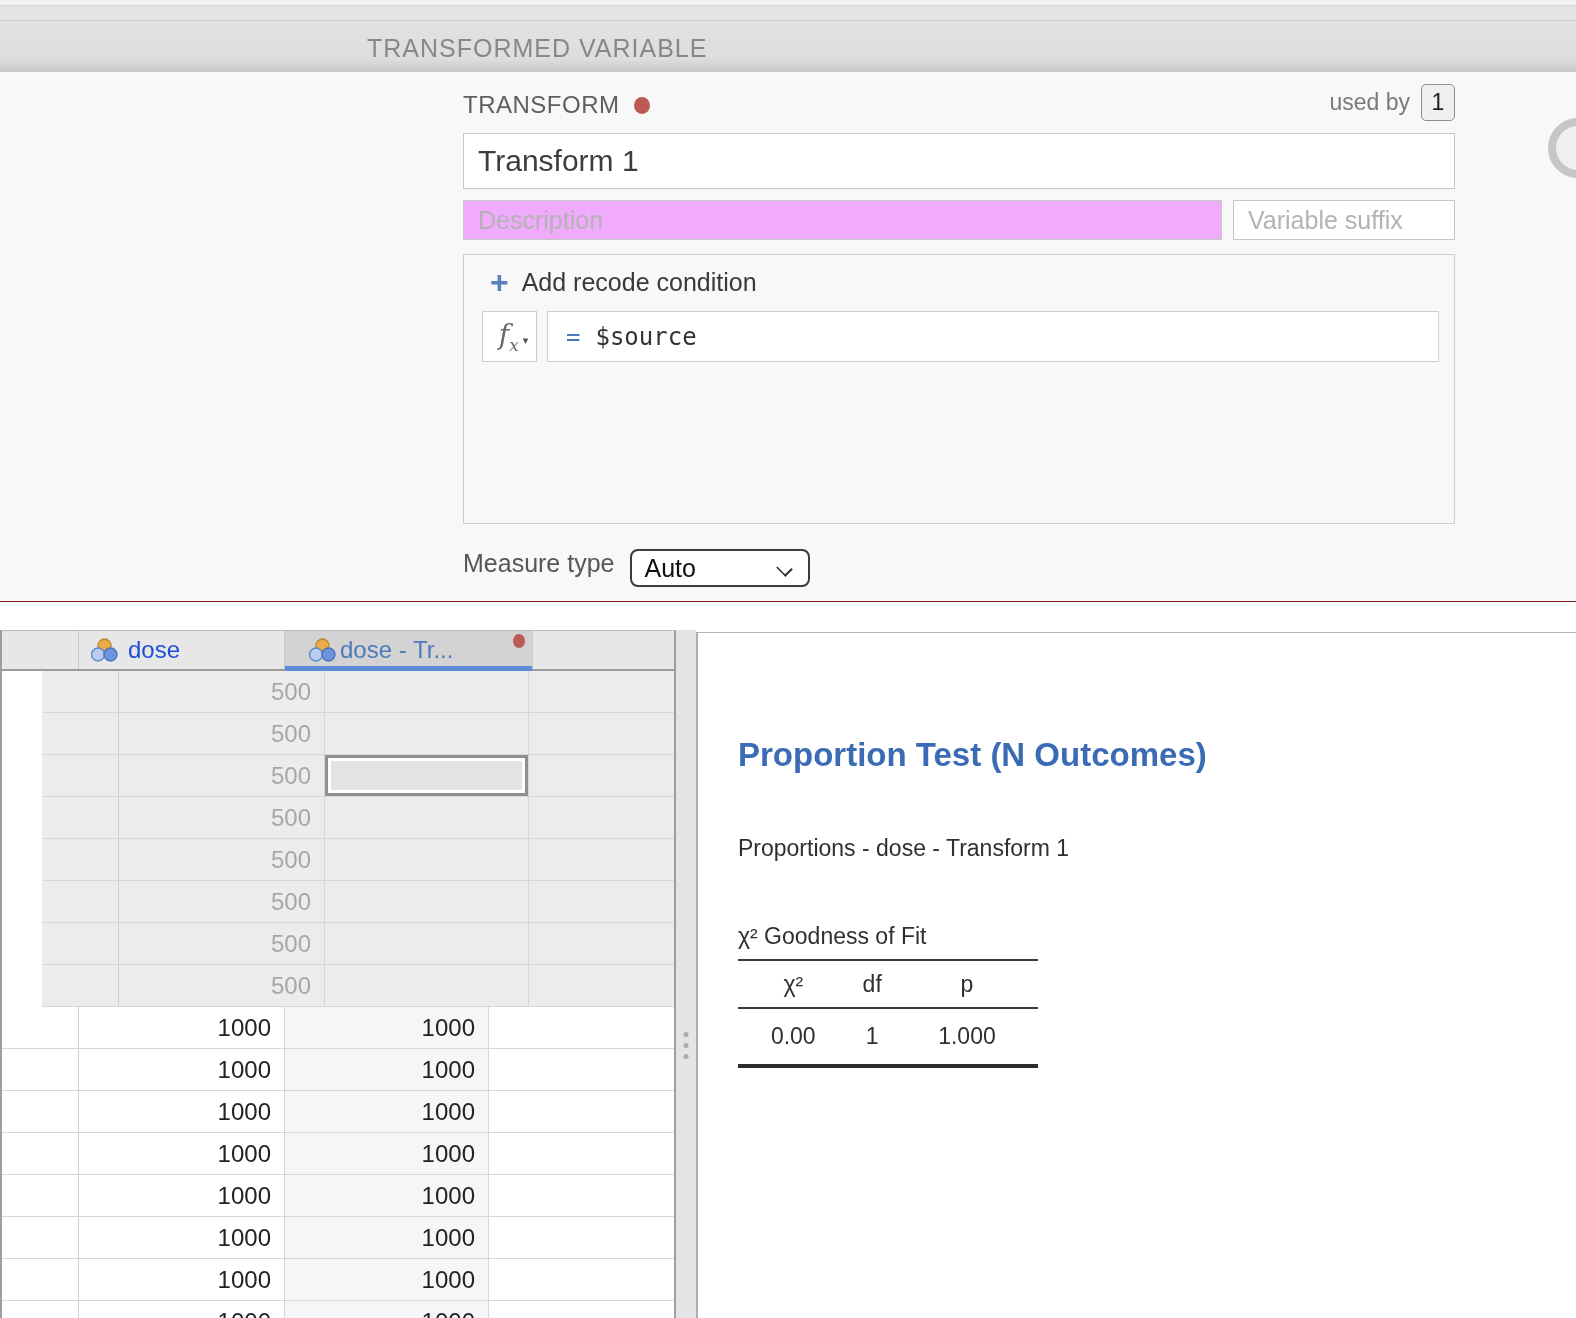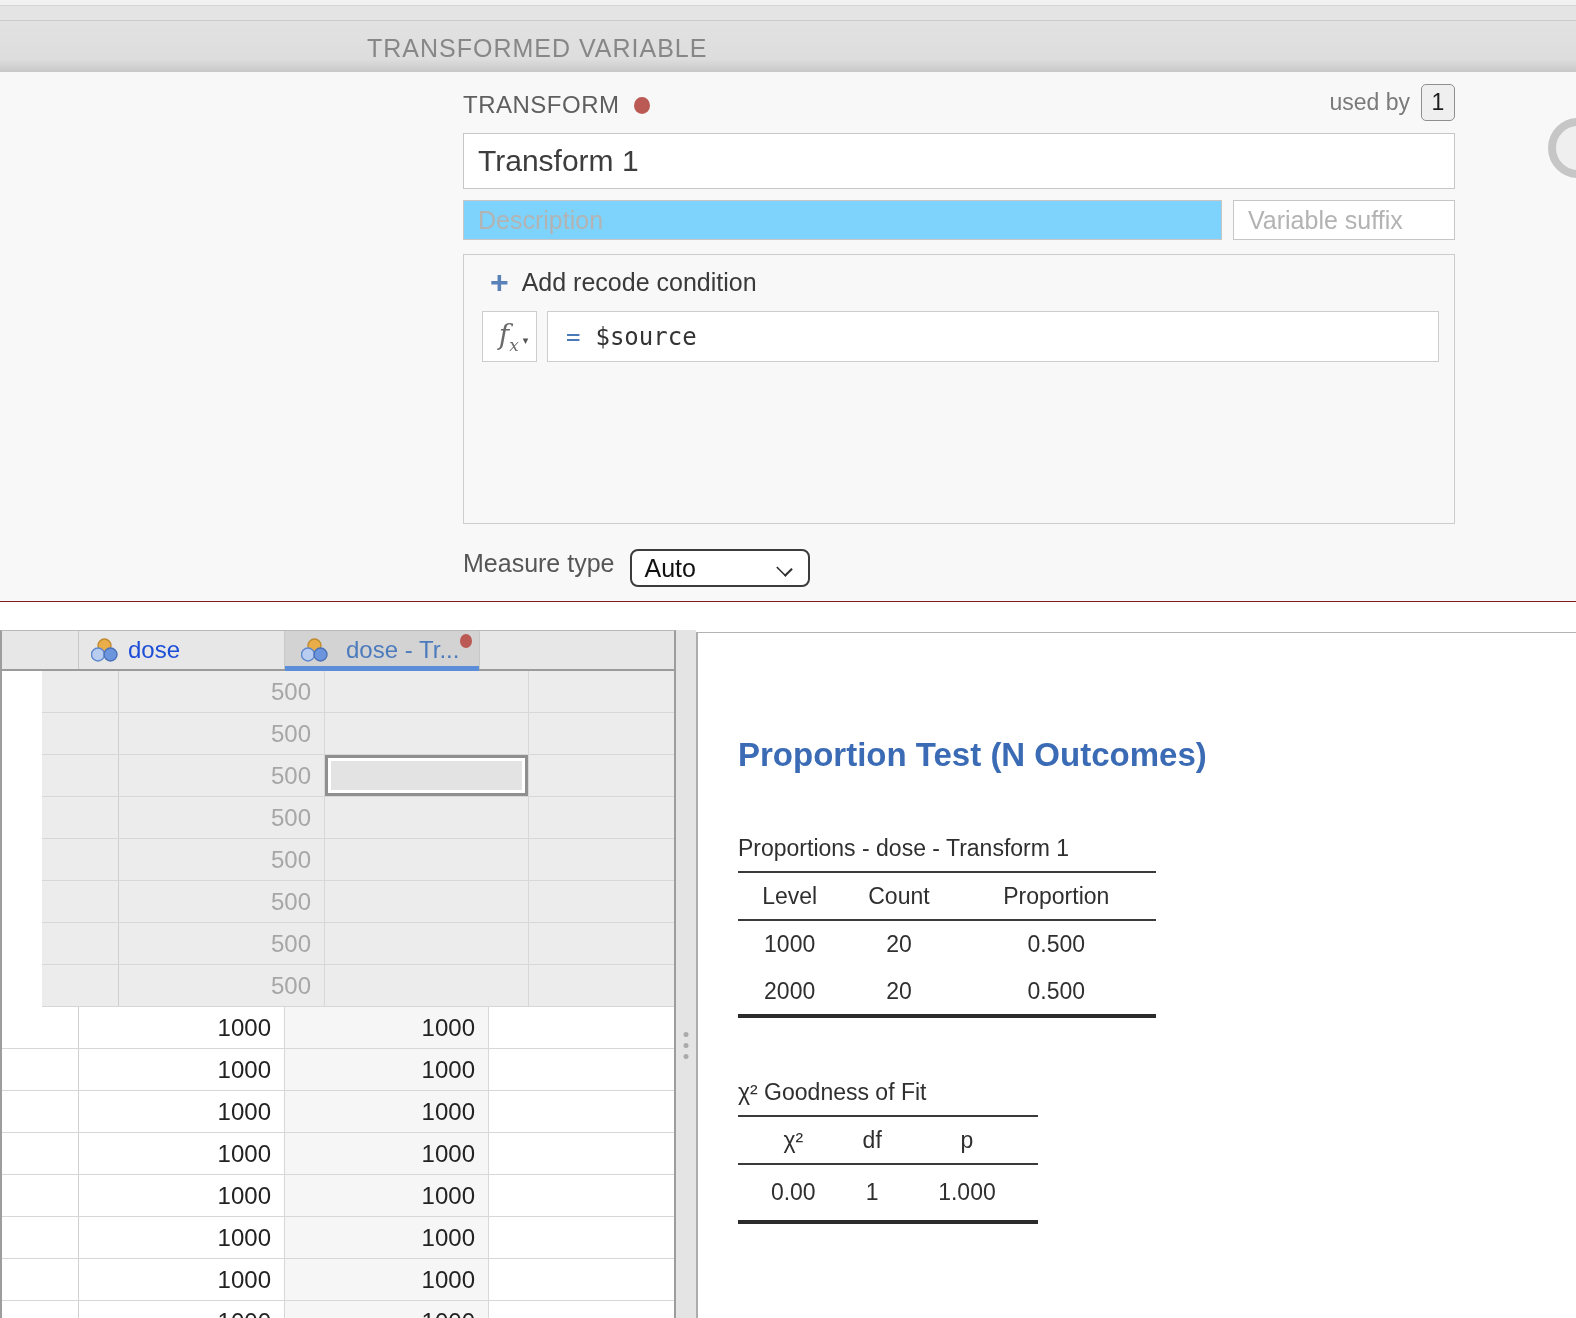--- a/index.html
+++ b/index.html
@@ -26,21 +26,21 @@
   .mod-dot { width:16px; height:17px; border-radius:50%; background:#bb5a55; margin-left:14px; }
   .usedby-row { position:absolute; right:121px; top:12px; display:flex; align-items:center; gap:11px; }
   .usedby-label { font-size:23px; color:#7a7a7a; }
   .usedby-badge { min-width:34px; height:37px; line-height:35px; text-align:center; padding:0 6px;
                   background:#efefef; border:1px solid #8f8f8f; border-radius:5px;
                   font-size:23px; color:#1d1d1d; }
   .name-input { position:absolute; left:463px; top:61px; width:992px; height:56px;
                 border:1px solid #c6c6c6; background:#fff; font-size:30px; color:#3d3d3d;
                 padding:0 14px; font-family:"Liberation Sans", sans-serif; outline:none; }
   .desc-input { position:absolute; left:463px; top:128px; width:759px; height:40px;
-                border:1px solid #c6c6c6; background:#7dd3fc; font-size:25px; color:#3d3d3d;
+                border:1px solid #c6c6c6; background:#f0abfc; font-size:25px; color:#3d3d3d;
                 padding:0 14px; font-family:"Liberation Sans", sans-serif; outline:none; }
   .suffix-input { position:absolute; left:1233px; top:128px; width:222px; height:40px;
                 border:1px solid #c6c6c6; background:#fff; font-size:25px; color:#3d3d3d;
                 padding:0 14px; font-family:"Liberation Sans", sans-serif; outline:none; }
   input::placeholder { color:#b3b3b3; }
 
   .recode-box { position:absolute; left:463px; top:182px; width:992px; height:270px;
                 border:1px solid #cdcdcd; }
   .add-cond { position:absolute; left:26px; top:12px; display:flex; align-items:center; gap:13px; cursor:pointer; }
   .plus-icon { font-size:32px; font-weight:bold; color:#5b82b8; line-height:30px; }
@@ -71,21 +71,21 @@
 
   
   .workspace { position:absolute; left:0; top:602px; width:1576px; height:716px; background:#fff; }
 
   .grid { position:absolute; left:0; top:28px; width:676px; height:688px; overflow:hidden;
           border-left:2px solid #9d9d9d; border-right:2px solid #9d9d9d; border-top:1px solid #b9b9b9; }
   .grid-header { display:flex; height:40px; background:#e7e7e7; border-bottom:2px solid #9b9b9b; }
   .ghc { border-right:1px solid #c8c8c8; height:100%; }
   .ghc.rownum { width:77px; }
   .ghc.col-dose { width:206px; display:flex; align-items:center; padding-left:12px; gap:10px; }
-  .ghc.col-transform { width:195px; display:flex; align-items:center; padding-left:16px; gap:18px;
+  .ghc.col-transform { width:248px; display:flex; align-items:center; padding-left:24px; gap:4px;
           background:#d3d3d3; position:relative; }
   .ghc.extra { flex:1; border-right:none; }
   .ghc .col-label { font-size:24px; color:#1d4ed8; white-space:nowrap; overflow:hidden; }
   .ghc.col-transform .col-label { color:#4c7bbd; }
   .tab-underline { position:absolute; left:0; right:0; bottom:-2px; height:5px; background:#5b8dd9; }
   .tab-dot { position:absolute; right:7px; top:3px; width:12px; height:14px; border-radius:50%; background:#bb5a55; }
   .var-icon { width:27px; height:24px; flex:0 0 auto; }
 
   .grid-row { display:flex; height:42px; border-bottom:1px solid #d7d7d7; background:#fff; }
   .grid-row.filtered { background:#ececec;margin-left:40px; }
@@ -298,41 +298,20 @@
           <i></i>
           <i></i>
         </div>
     </div>
 
     <div class="results">
       <h1>Proportion Test (N Outcomes)</h1>
       <div>
           <div class="rtable rtable-0">
             <div class="rcaption">Proportions - dose - Transform 1</div>
-            <table>
-              <thead>
-                <tr>
-                  <th>Level</th>
-                  <th>Count</th>
-                  <th>Proportion</th>
-                </tr>
-              </thead>
-              <tbody>
-                <tr>
-                  <td>1000</td>
-                  <td>20</td>
-                  <td>0.500</td>
-                </tr>
-                <tr>
-                  <td>2000</td>
-                  <td>20</td>
-                  <td>0.500</td>
-                </tr>
-              </tbody>
-            </table>
           </div>
           <div class="rtable rtable-1">
             <div class="rcaption">χ² Goodness of Fit</div>
             <table>
               <thead>
                 <tr>
                   <th>χ²</th>
                   <th>df</th>
                   <th>p</th>
                 </tr>

